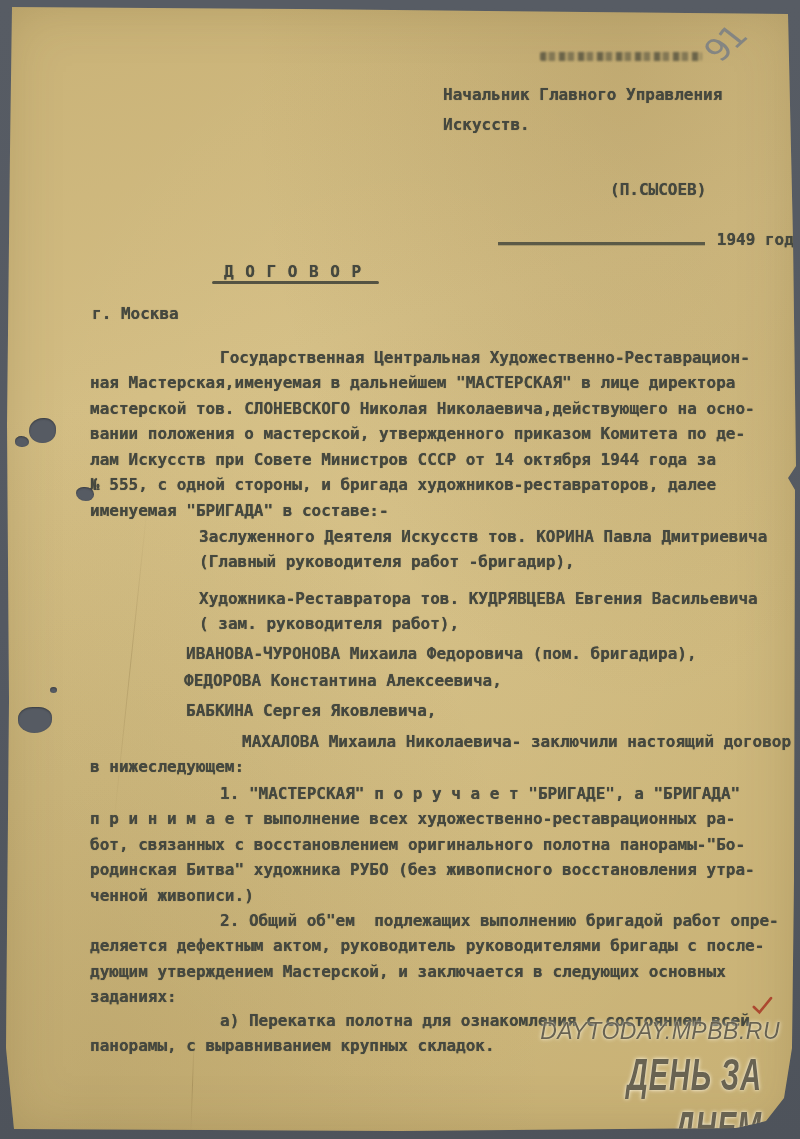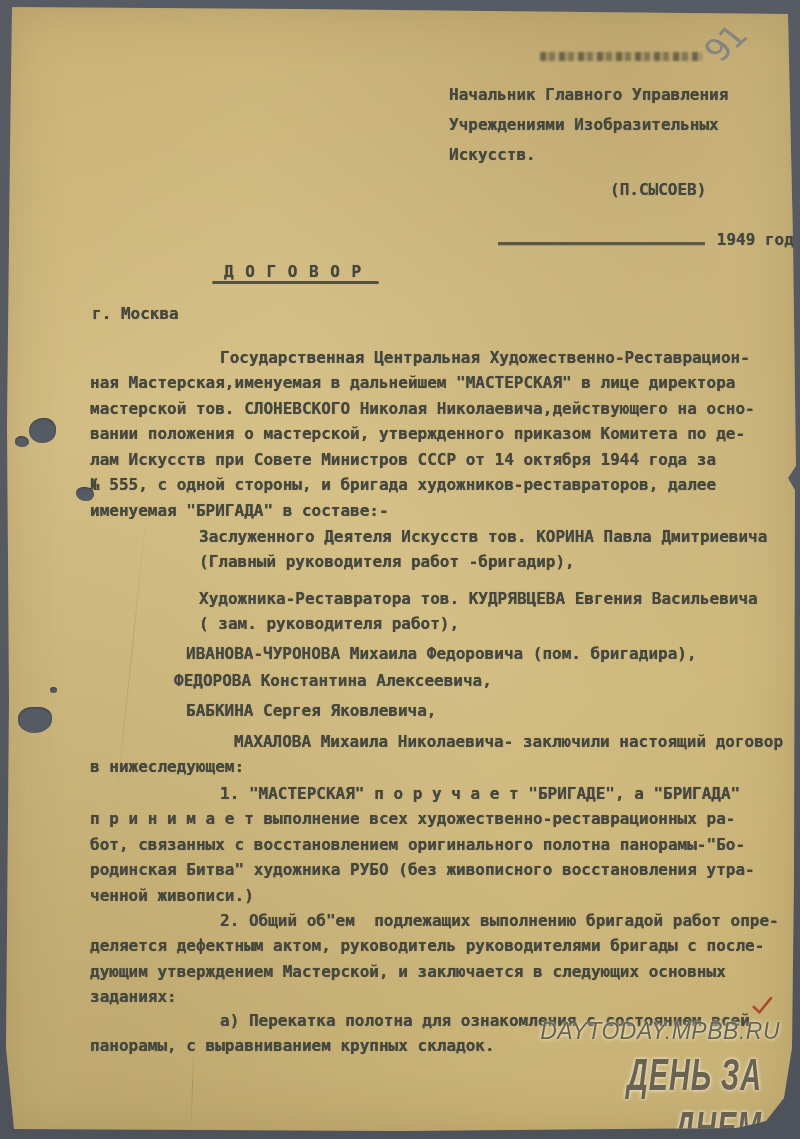--- a/index.html
+++ b/index.html
@@ -24,41 +24,41 @@
   .line{display:block;white-space:pre;line-height:25.45px;font-size:16px;}
   .abs{position:absolute;}
   .pad-indent{padding-left:130px;}
 
   .stamp-smudge{position:absolute;left:540px;top:52px;width:162px;height:9px;
     background:repeating-linear-gradient(90deg, rgba(58,60,50,.75) 0 6px, rgba(58,60,50,.15) 6px 9px, rgba(58,60,50,.55) 9px 15px, rgba(58,60,50,.05) 15px 19px);
     filter:blur(.8px);border-radius:2px;opacity:.85;}
   .pencil-mark{position:absolute;left:706px;top:24px;font-family:"DejaVu Sans",sans-serif;
     font-size:33px;color:rgba(118,124,133,.82);transform:rotate(-42deg) skewX(10deg);letter-spacing:-2px;}
 
-  .header-block{position:absolute;left:443px;top:80px;margin-left:6px;}
+  .header-block{position:absolute;left:443px;top:80px;}
   .header-block .line{line-height:30px;}
   .signatory{position:absolute;left:610px;top:180px;font-size:16px;white-space:pre;}
   .sig-row{position:absolute;left:440px;top:204px;font-size:16px;white-space:pre;}
   .sig-blank{display:inline-block;width:207px;height:19px;border-bottom:3px solid rgba(64,67,57,.8);
     box-shadow:0 1px 0 rgba(64,67,57,.25);}
   .sig-year{margin-left:12px;}
 
   .doc-title{position:absolute;left:224px;top:262px;font-size:16px;letter-spacing:1px;white-space:pre;}
   .title-underline{position:absolute;left:212px;top:281px;width:167px;height:3px;
     background:rgba(62,65,55,.85);filter:blur(.4px);border-radius:2px;}
   .dateline-city{position:absolute;left:92px;top:304px;font-size:16px;white-space:pre;}
   .dateline-date{position:absolute;left:520px;top:304px;font-size:16px;white-space:pre;}
 
   .preamble{left:90px;top:345px;}
   .member-a{left:199px;top:524px;}
   .member-b{left:199px;top:586px;}
   .member-c{left:186px;top:641px;}
-  .member-d{left:174px;top:668px;text-align:center;}
+  .member-d{left:184px;top:668px;text-align:center;}
   .member-e{left:186px;top:698px;}
-  .member-f{left:206px;top:729px;padding-left:28px;}
+  .member-f{left:214px;top:729px;padding-left:28px;}
   .member-f2{left:90px;top:754px;}
   .clause1{left:90px;top:781px;}
   .clause2{left:90px;top:908px;}
   .point-a{left:90px;top:1008px;}
 
   .hole{position:absolute;background:#565b63;box-shadow:inset 0 1px 2px rgba(0,0,0,.35);}
   .hole1{left:29px;top:418px;width:27px;height:25px;border-radius:55% 45% 50% 50%;}
   .hole2{left:15px;top:436px;width:14px;height:11px;border-radius:50% 60% 50% 50%;}
   .hole3{left:76px;top:487px;width:18px;height:14px;border-radius:45% 55% 50% 60%;}
   .hole4{left:50px;top:687px;width:7px;height:6px;border-radius:50%;}
@@ -82,21 +82,20 @@
 <body>
 
 <div class="stage">
   <div class="paper">
 
     <div class="stamp-smudge"></div>
     <div class="pencil-mark">91</div>
 
     <div class="header-block ink">
       <span class="line">Начальник Главного Управления</span>
-      <span class="line">Учреждениями Изобразительных</span>
       <span class="line">Искусств.</span>
     </div>
     <div class="signatory ink">(П.СЫСОЕВ)</div>
 
     <div class="sig-row ink">
       <span class="sig-blank"></span><span class="sig-year">1949 года.</span>
     </div>
 
     <div class="doc-title ink">Д О Г О В О Р</div>
     <div class="title-underline"></div>

